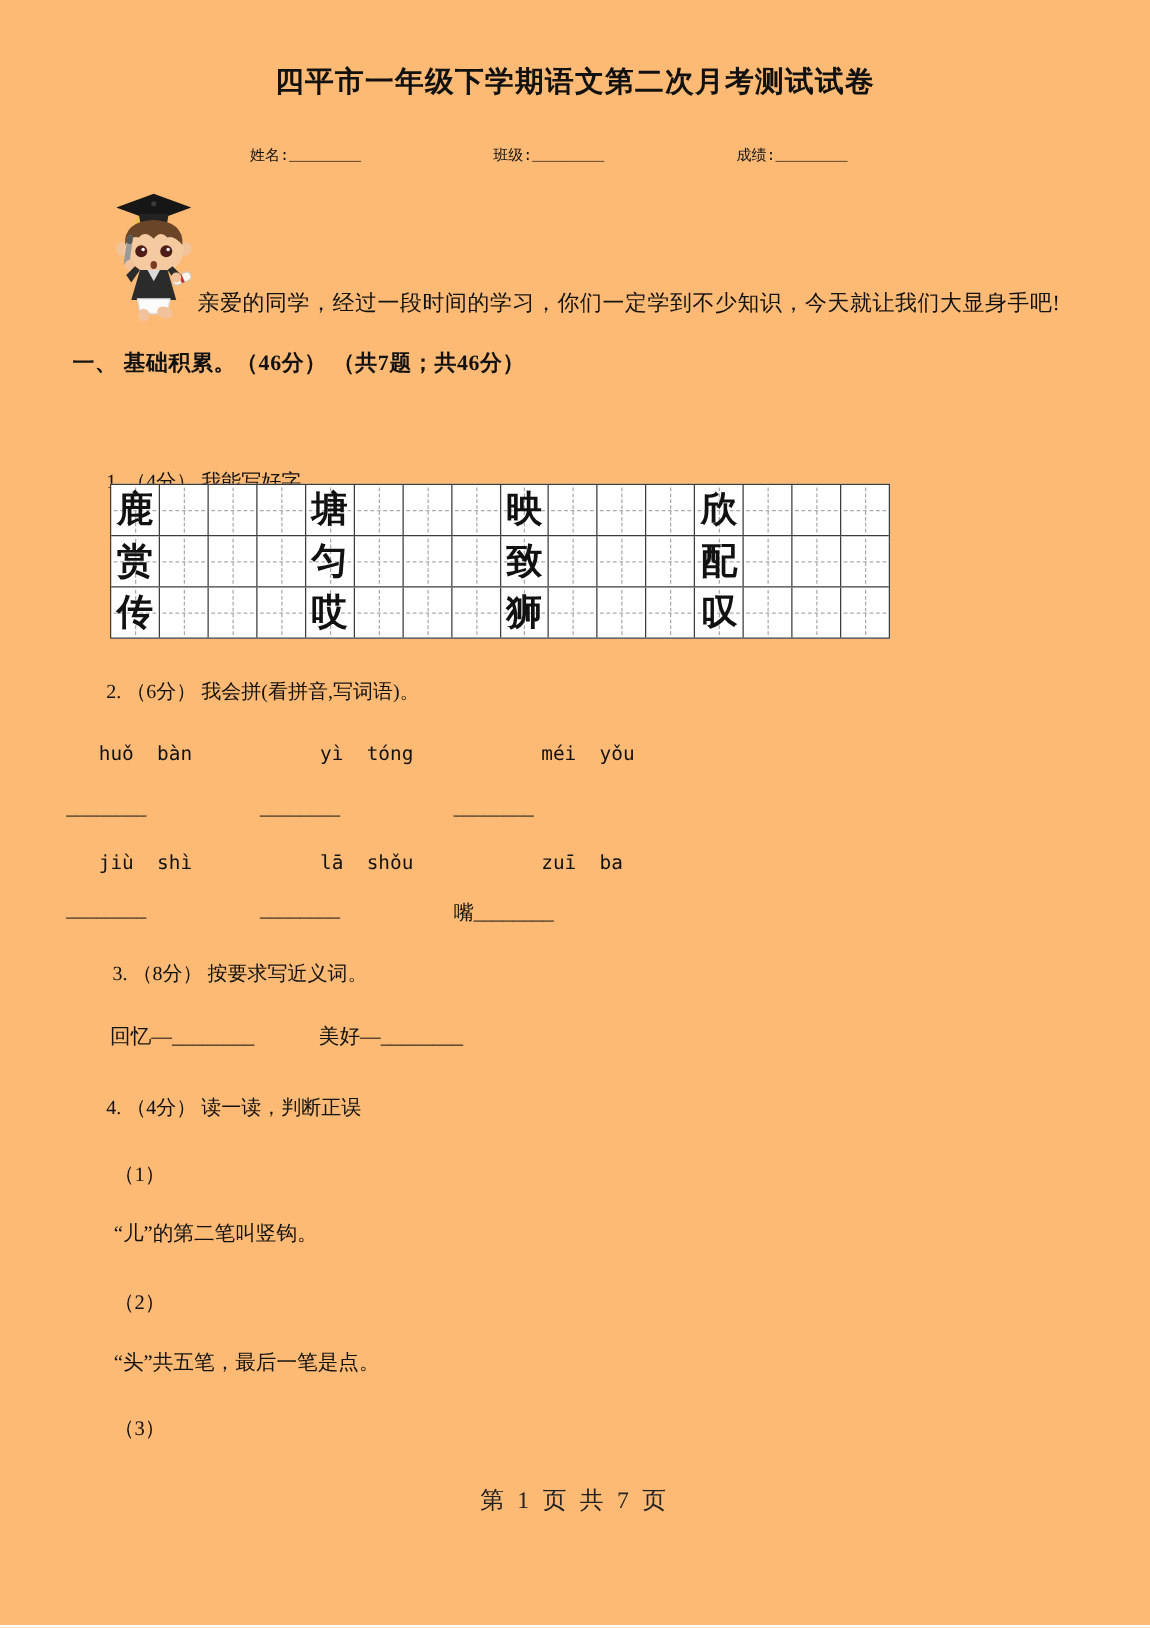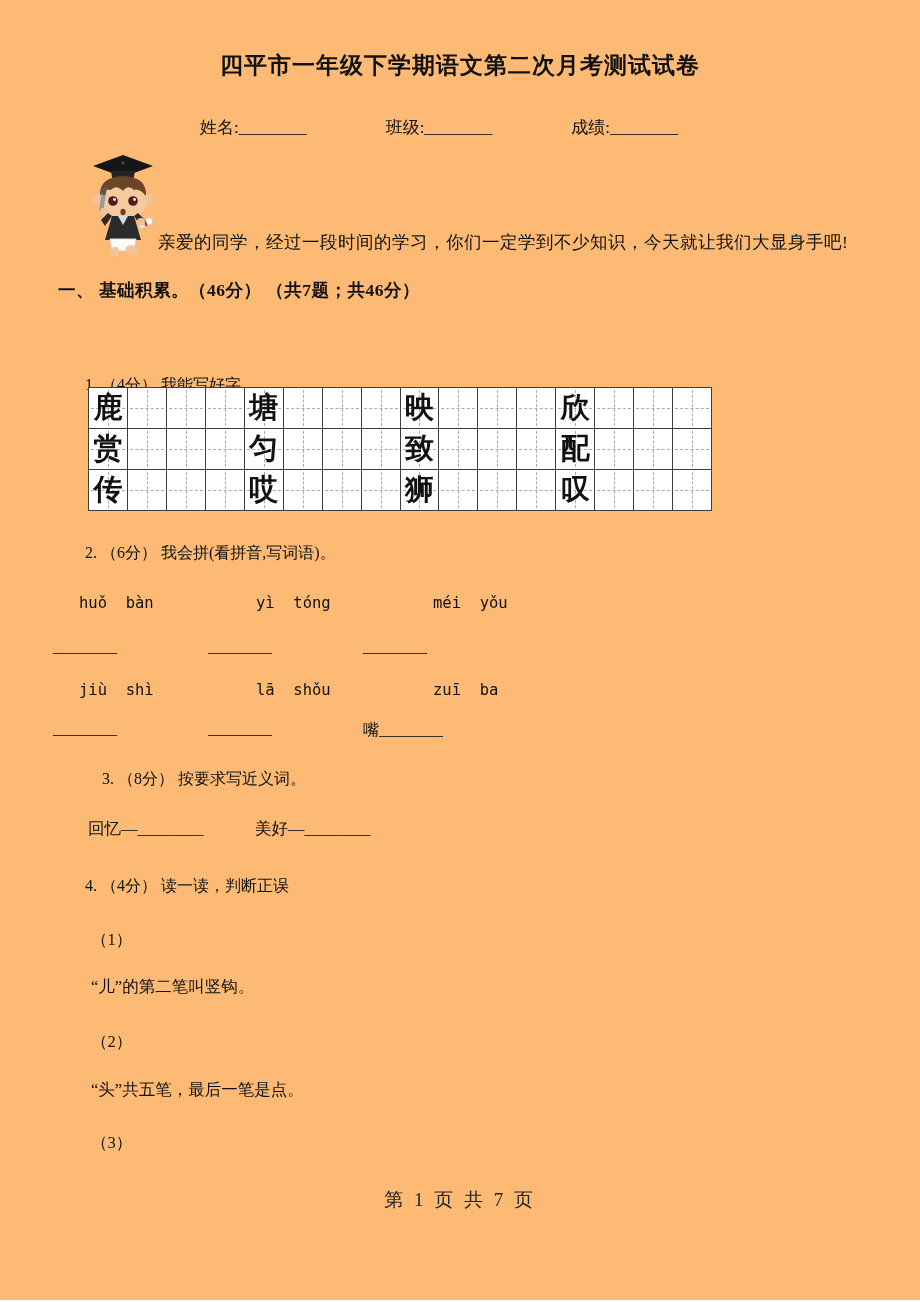--- a/index.html
+++ b/index.html
@@ -14,22 +14,22 @@
   }
   .title{
     position:absolute; top:50px; left:0; right:0;
     text-align:center;
     font-family:"Liberation Sans","DejaVu Sans",sans-serif;
     font-weight:bold; font-size:23px; letter-spacing:1px;
   }
   .fields{
     position:absolute; top:116px; left:200px; width:478px;
     display:flex; justify-content:space-between;
-    font-family:Liberation Serif, serif;
-    font-size:17px;
+    font-family:Liberation Mono, monospace;
+    font-size:12px;
     text-align:right;
   }
   .mascot{position:absolute; left:84px; top:150px;}
   .intro{
     position:absolute; left:158px; top:230px; width:700px;
     font-size:17.5px; letter-spacing:0.5px;
   }
   .section-heading{
     position:absolute; left:58px; top:278px;
     font-size:17.5px; font-weight:bold; letter-spacing:0.5px;
@@ -63,21 +63,21 @@
     font-family:"DejaVu Sans Mono","Liberation Mono",monospace;
     font-size:15.5px; white-space:pre;
   }
   .pinyin-row1{top:594px;}
   .pinyin-row2{top:681px;}
   .py-col{width:153px;margin-left:24px;}
   .blank-row{position:absolute; left:53px; display:flex; font-size:16px;}
   .blank-row1{top:638px;}
   .blank-row2{top:720px;}
   .blank-col{width:155px; white-space:pre;}
-  .q3-label{left:102px; top:769px;}
+  .q3-label{left:90px; top:769px;}
   .q3-item1{position:absolute; left:88px; top:818px; font-size:16.5px;}
   .q3-item2{position:absolute; left:255px; top:818px; font-size:16.5px;}
   .q4-label{left:85px; top:876px;}
   .q4-line{position:absolute; left:91px; font-size:16.5px;}
   .q4-l0{top:929px;} .q4-l1{top:976px;} .q4-l2{top:1031px;}
   .q4-l3{top:1079px;} .q4-l4{top:1132px;}
   .footer{
     position:absolute; top:1187px; left:0; right:0;
     text-align:center; font-size:19px; letter-spacing:3px; color:#222;
   }

